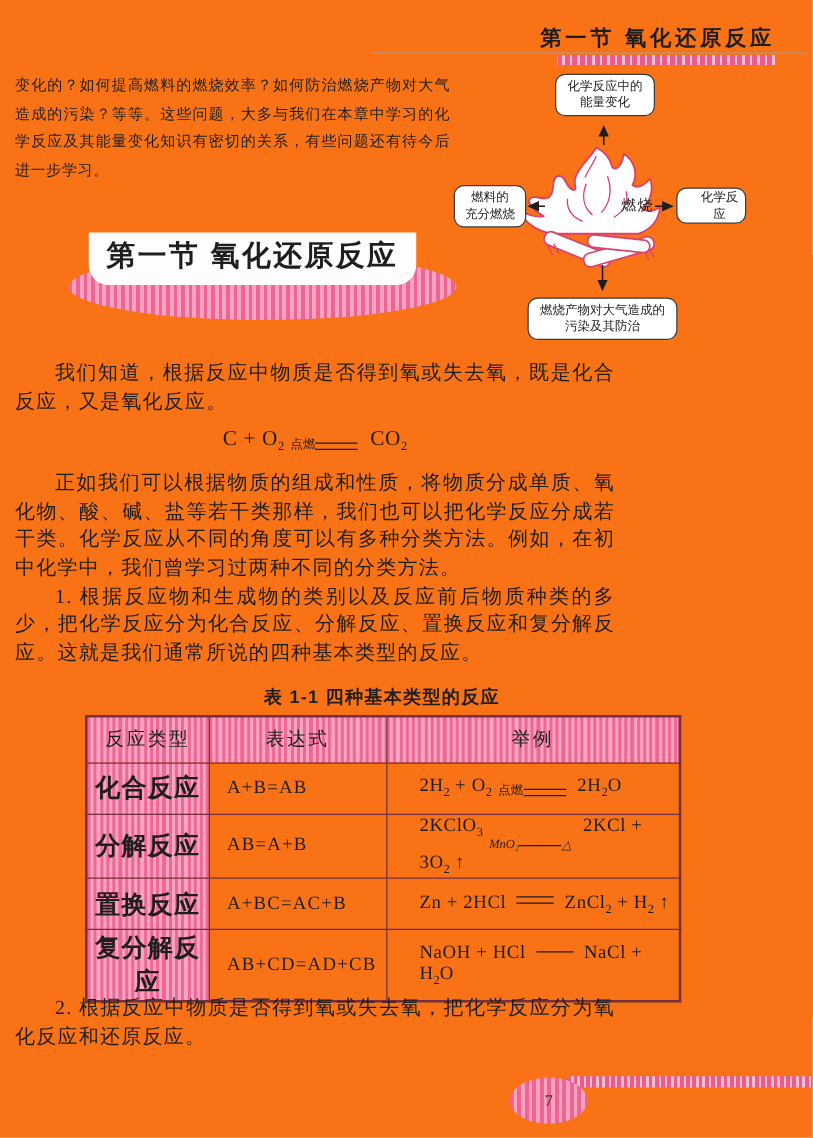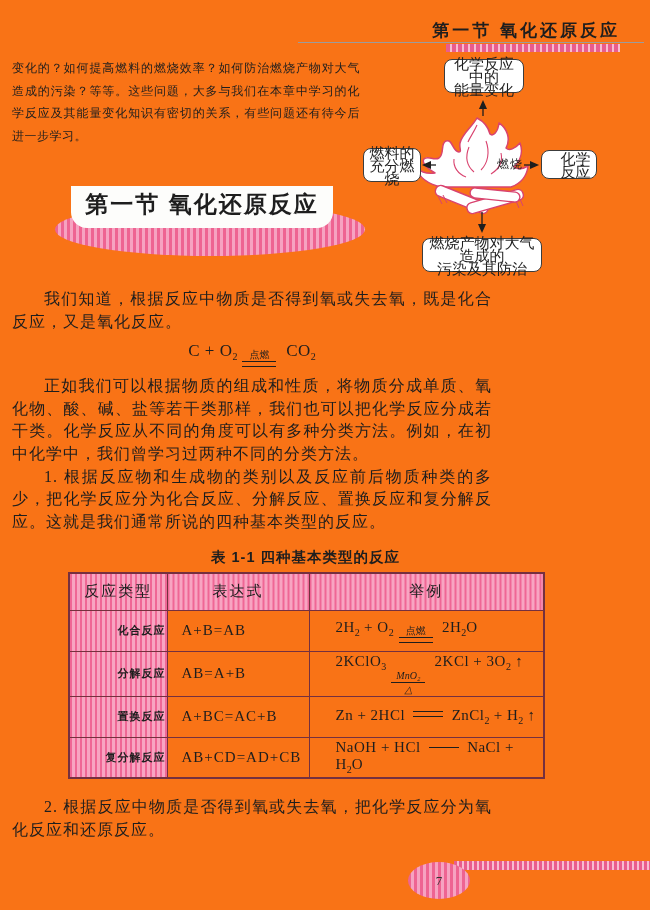--- a/index.html
+++ b/index.html
@@ -15,21 +15,21 @@
       background:repeating-linear-gradient(90deg,#e95d8e 0 4px,#f8bcd1 4px 6px);}
 
   
   .intro{position:absolute;top:57px;left:12px;width:348px;font-size:12px;line-height:22.6px;
       text-align:justify;letter-spacing:0.5px;}
 
   
   .diagram{position:absolute;left:350px;top:55px;width:300px;height:235px;}
   .diagram svg{position:absolute;left:0;top:0;}
   .dbox{position:absolute;border:1.4px solid #3c3c3c;border-radius:8px;background:#fff;
-      font-family:"Liberation Sans",sans-serif;font-size:15px;line-height:13px;
+      font-family:"Liberation Sans",sans-serif;font-size:10px;line-height:13px;
       text-align:center;white-space:pre-line;display:flex;align-items:center;justify-content:center;
       padding:2px 3px;box-sizing:border-box;}
   .dbox-top{left:94px;top:4px;width:80px;height:34px;}
   .dbox-left{left:13px;top:93px;width:58px;height:34px;}
   .dbox-right{left:191px;top:95px;width:56px;height:29px;padding-left:16px;}
   .dbox-bottom{left:72px;top:183px;width:120px;height:34px;}
   .flame-label{position:absolute;left:105px;top:101px;width:44px;text-align:right;
       font-size:12px;letter-spacing:1px;margin-left:24px;}
 
   
@@ -43,42 +43,42 @@
 
   
   .bodytext{position:absolute;left:12px;top:288px;width:480px;font-size:16px;line-height:22.6px;
       text-align:justify;letter-spacing:1px;}
   .bodytext p{margin:0;text-indent:2em;}
   .main-eq{text-align:center;margin:7px 0 6px;font-size:17px;letter-spacing:0.5px;}
 
   
   .eq{font-family:"Liberation Serif",serif;}
   .eq sub{font-size:10px;letter-spacing:0;}
-  .cond{display:inline-flex;flex-direction:column;align-items:center;vertical-align:-2px;
+  .cond{display:inline-flex;flex-direction:row;align-items:center;vertical-align:-2px;
       margin:0 5px;line-height:1;letter-spacing:0;}
   .cond.has-bot{vertical-align:-13px;font-style:italic;}
   .ctop{font-size:10px;margin-bottom:1px;}
   .cbot{font-size:10px;margin-top:2px;}
   .cline-double{width:34px;height:4px;border-top:1.2px solid #1e1e1e;border-bottom:1.2px solid #1e1e1e;}
   .cline-single{width:34px;height:0;border-top:1.2px solid #1e1e1e;}
   .sep-double{display:inline-block;width:30px;height:4px;border-top:1.2px solid #1e1e1e;
       border-bottom:1.2px solid #1e1e1e;vertical-align:3px;margin:0 4px;}
   .sep-single{display:inline-block;width:30px;height:0;border-top:1.3px solid #1e1e1e;
       vertical-align:4px;margin:0 4px;}
 
   
   .tblwrap{position:absolute;left:68px;top:548px;width:475px;}
   .tbl-caption{text-align:center;font-family:"Liberation Sans",sans-serif;font-weight:bold;
       font-size:14.5px;letter-spacing:1px;margin-bottom:5px;}
   table.rx{border-collapse:collapse;width:475px;table-layout:fixed;border:2.2px solid #75303f;}
   table.rx th,table.rx td{border:1.4px solid #75303f;box-sizing:border-box;}
   table.rx th{height:37px;font-family:"Liberation Sans",sans-serif;font-weight:normal;font-size:15px;
       letter-spacing:2px;background:repeating-linear-gradient(90deg,#ef6795 0 2.5px,#f8a5c2 2.5px 5px);}
-  td.c1{height:41px;text-align:right;font-family:"Liberation Sans",sans-serif;font-weight:bold;
-      font-size:11px;letter-spacing:1px;
+  td.c1{height:41px;text-align:center;font-family:"Liberation Sans",sans-serif;font-weight:bold;
+      font-size:20px;letter-spacing:1px;
       background:repeating-linear-gradient(90deg,#ef6795 0 2.5px,#f8a5c2 2.5px 5px);margin-top:24px;}
   td.c2{padding-left:14px;font-size:15px;letter-spacing:1px;}
   td.c3{padding-left:26px;font-size:15px;letter-spacing:0.5px;}
 
   
   .p4{position:absolute;left:12px;top:796px;width:480px;font-size:16px;line-height:22.6px;
       text-align:justify;letter-spacing:1px;}
   .p4 p{margin:0;text-indent:2em;}
 
   

